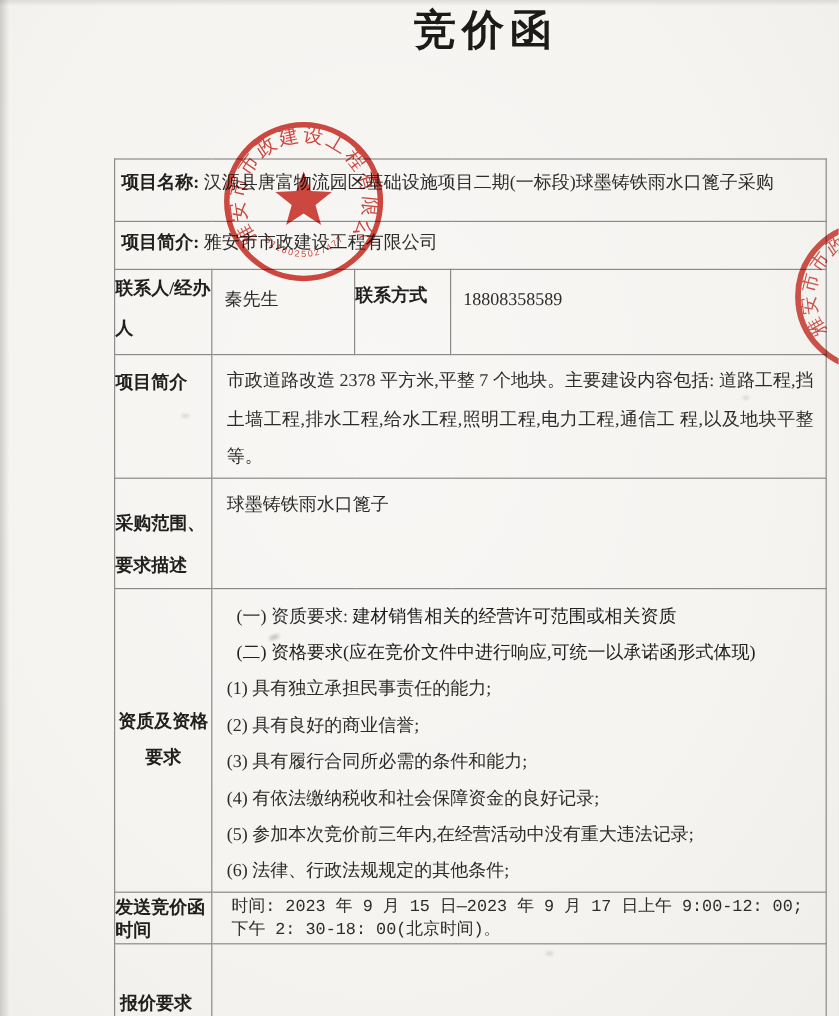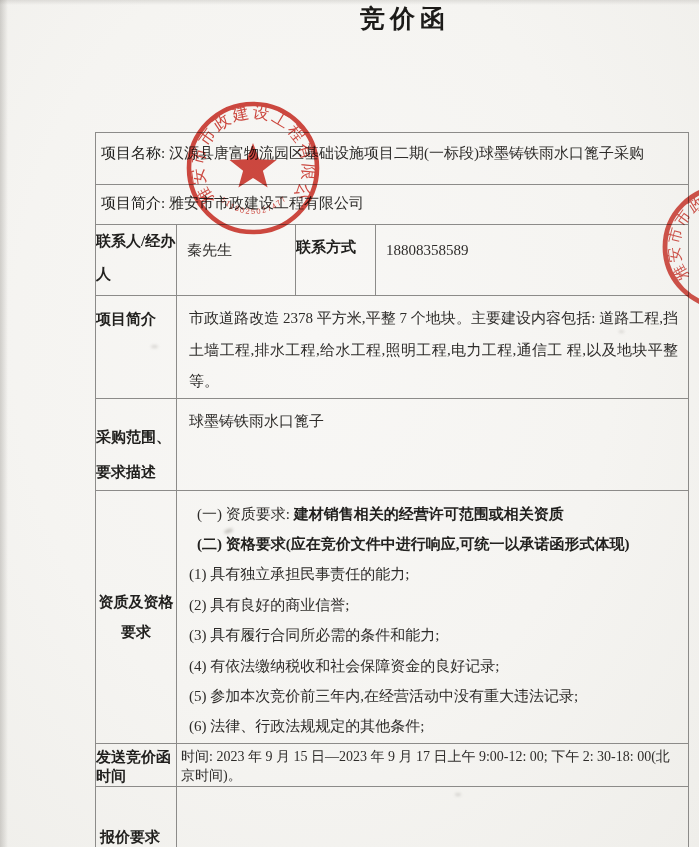--- a/index.html
+++ b/index.html
@@ -13,34 +13,34 @@
   
   .edge-left{position:absolute;left:0;top:0;width:8px;height:847px;
     background:linear-gradient(90deg, rgba(110,106,100,.28), rgba(110,106,100,0));pointer-events:none;}
   .edge-top{position:absolute;left:0;top:0;width:699px;height:5px;
     background:linear-gradient(180deg, rgba(120,116,110,.18), rgba(120,116,110,0));pointer-events:none;}
   .smudge{position:absolute;background:#8a867f;border-radius:50%;filter:blur(1.5px);pointer-events:none;}
 
   .doc-title{
     position:absolute;left:300px;top:2px;width:210px;text-align:center;
     font-family:"Liberation Sans","DejaVu Sans",sans-serif;
-    font-size:25px;font-weight:700;letter-spacing:5px;color:#1c1b19;
+    font-size:35px;font-weight:700;letter-spacing:5px;color:#1c1b19;
   }
   .intro{
     position:absolute;left:100px;top:47px;width:541px;
     font-size:15px;line-height:23px;text-align:justify;text-indent:45px;color:#2b2927;
   }
 
   table.bid{
     position:absolute;left:95px;top:132px;width:593px;
     border-collapse:collapse;table-layout:fixed;
     font-size:15px;color:#2e2c2a;
   }
   table.bid td{border:1px solid #8c8b89;vertical-align:top;padding:0;overflow:hidden;}
-  .lbl{font-weight:400;color:#21201e;}
+  .lbl{font-weight:700;color:#21201e;}
   td.labelcell{font-weight:700;color:#21201e;padding:6px 2px 0 4px;line-height:33px;}
   
   tr.r1 td{height:46px;padding:5px 8px 0 5px;line-height:30px;}
   tr.r2 td{height:34px;padding:5px 8px 0 5px;line-height:26px;}
   tr.r3 td{height:61px;}
   tr.r3 td.val{padding:9px 4px 0 10px;line-height:32px;margin-left:44px;}
   tr.r3 td.labelcell{line-height:33px;}
   tr.r4 td{height:85px;}
   tr.r4 td.labelcell{line-height:30px;padding-top:8px;}
   tr.r4 td.content{padding:7px 10px 0 12px;line-height:31.5px;text-align:justify;}
@@ -51,26 +51,26 @@
   tr.r6 td.labelcell{vertical-align:middle;line-height:30px;padding:0 0 0 4px;}
   tr.r6 .lbl-line2{text-align:center;}
   tr.r6 td.content{padding:9px 10px 0 12px;line-height:21px;}
   tr.r7 td{height:244px;}
   tr.r7 td.labelcell{vertical-align:middle;line-height:30px;padding:0;text-align:center;}
   tr.r7 td.content{padding:8px 10px 0 12px;}
   tr.r7 td.content p{margin:0;line-height:30.4px;}
   tr.r7 td.content p.ind{padding-left:8px;}
   tr.r8 td{height:36px;}
   tr.r8 td.labelcell{line-height:19px;padding-top:4px;margin-top:17px;}
-  tr.r8 td.content{padding:3px 8px 0 4px;font-size:14px;line-height:19px;}
+  tr.r8 td.content{padding:3px 8px 0 16px;font-size:14px;line-height:19px;font-family:Liberation Mono, monospace;}
   tr.r9 td{height:73px;}
   tr.r9 td.labelcell{vertical-align:middle;padding:14px 0 0 4px;line-height:18px;}
   tr.r9 td.content{padding:3px 8px 0 12px;font-size:14px;line-height:19px;text-align:justify;}
   tr.r9 td.content p{margin:0;text-indent:28px;}
-  .b{font-weight:700;color:#22211f;}
+  .b{font-weight:400;color:#22211f;}
 
   
   .seal{position:absolute;mix-blend-mode:multiply;pointer-events:none;}
   .seal text{font-family:"Liberation Sans","DejaVu Sans",sans-serif;}
 </style>
 </head>
 <body>
 <div id="page">
 
   <div class="edge-left"></div>

